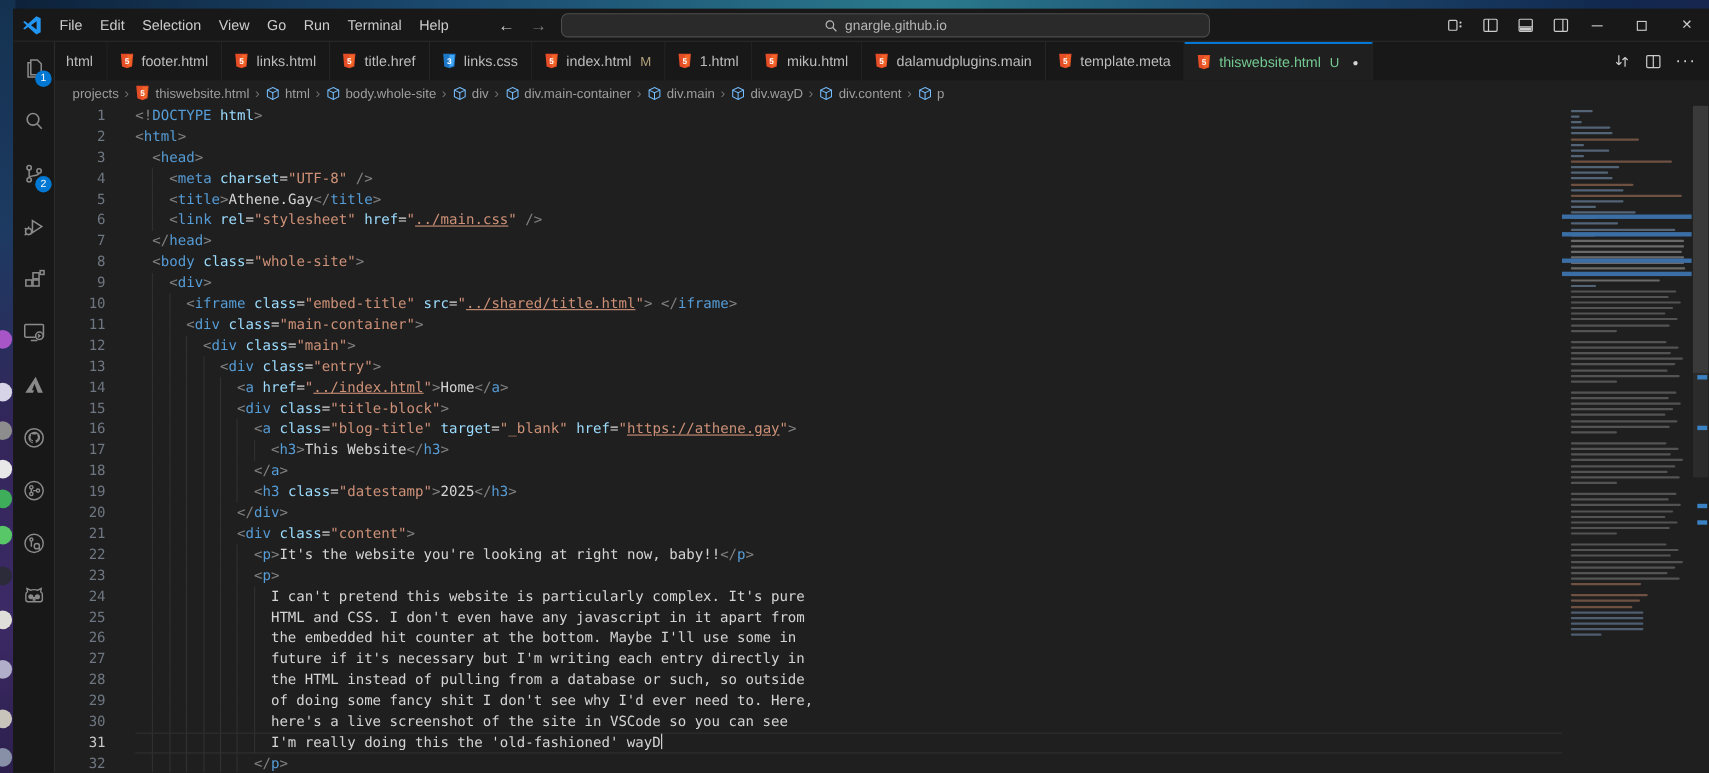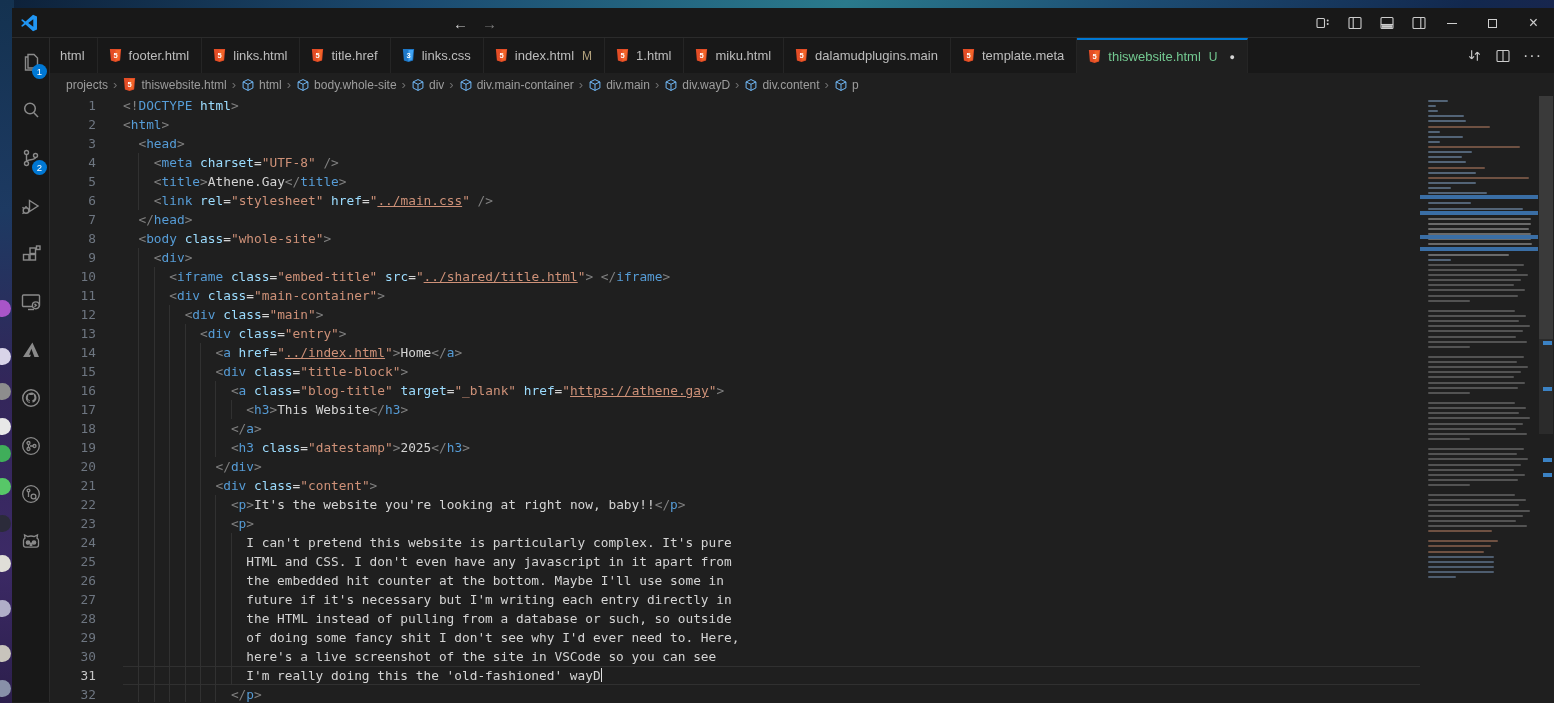--- a/index.html
+++ b/index.html
@@ -110,23 +110,42 @@
 </div>
 
 <div class="vscode-window">
 
   <div class="titlebar">
     <div class="vscode-logo">
       <svg width="18" height="18" viewBox="0 0 16 16">
           <path fill="#2196f3" d="M11.6.6 4.9 6.7 2.2 4.6l-1.3.7 2.8 2.7-2.8 2.7 1.3.7 2.7-2.1 6.7 6.1 3.5-1.7V2.3L11.6.6zm.2 4.1v6.6L7.3 8l4.5-3.3z"></path>
         </svg>
     </div>
+    <div class="menubar" id="menubar">
+        <span class="menu-item">File</span>
+        <span class="menu-item">Edit</span>
+        <span class="menu-item">Selection</span>
+        <span class="menu-item">View</span>
+        <span class="menu-item">Go</span>
+        <span class="menu-item">Run</span>
+        <span class="menu-item">Terminal</span>
+        <span class="menu-item">Help</span>
+      </div>
     <div class="nav-arrows">
       <span class="nav-back">←</span>
       <span class="nav-fwd">→</span>
+    </div>
+    <div class="command-center">
+      <span>
+        <svg width="13" height="13" viewBox="0 0 16 16" fill="none" stroke="#b4b4b4" stroke-width="1.4">
+            <circle cx="6.7" cy="6.7" r="4.2"></circle>
+            <path d="M9.9 9.9 14 14"></path>
+          </svg>
+      </span>
+      <span>gnargle.github.io</span>
     </div>
     <div class="layout-controls">
       <span class="lc">
         <svg width="16" height="16" viewBox="0 0 16 16" fill="none" stroke="#cccccc" stroke-width="1.1">
             <rect x="2" y="3.5" width="7.5" height="9" rx="1"></rect>
             <circle cx="12.7" cy="5.5" r="1" fill="#cccccc" stroke="none"></circle>
             <circle cx="12.7" cy="9" r="1" fill="#cccccc" stroke="none"></circle>
           </svg>
       </span>
       <span class="lc">

